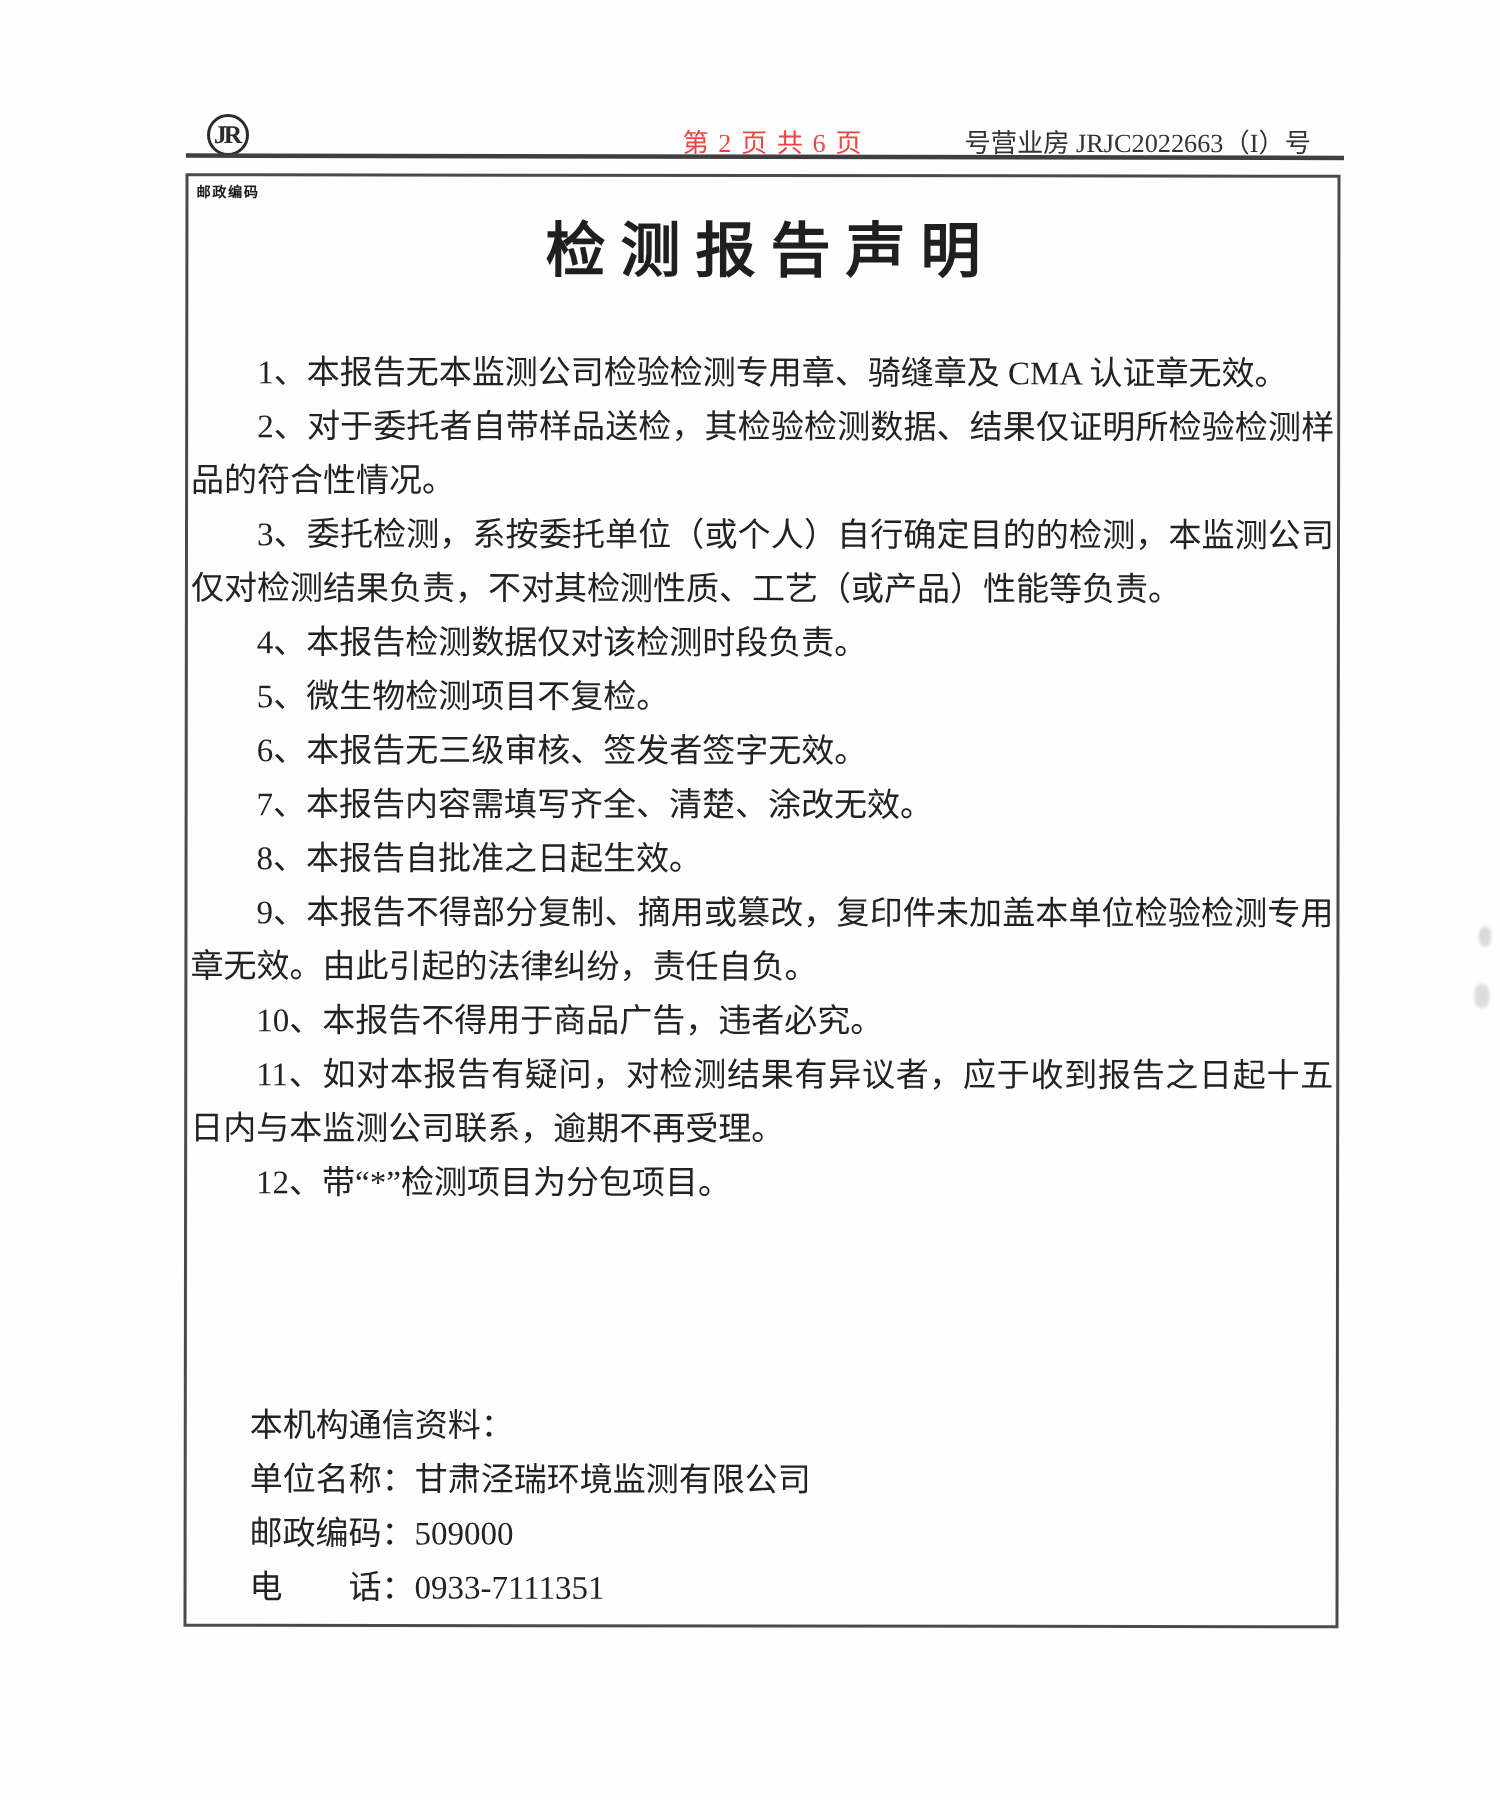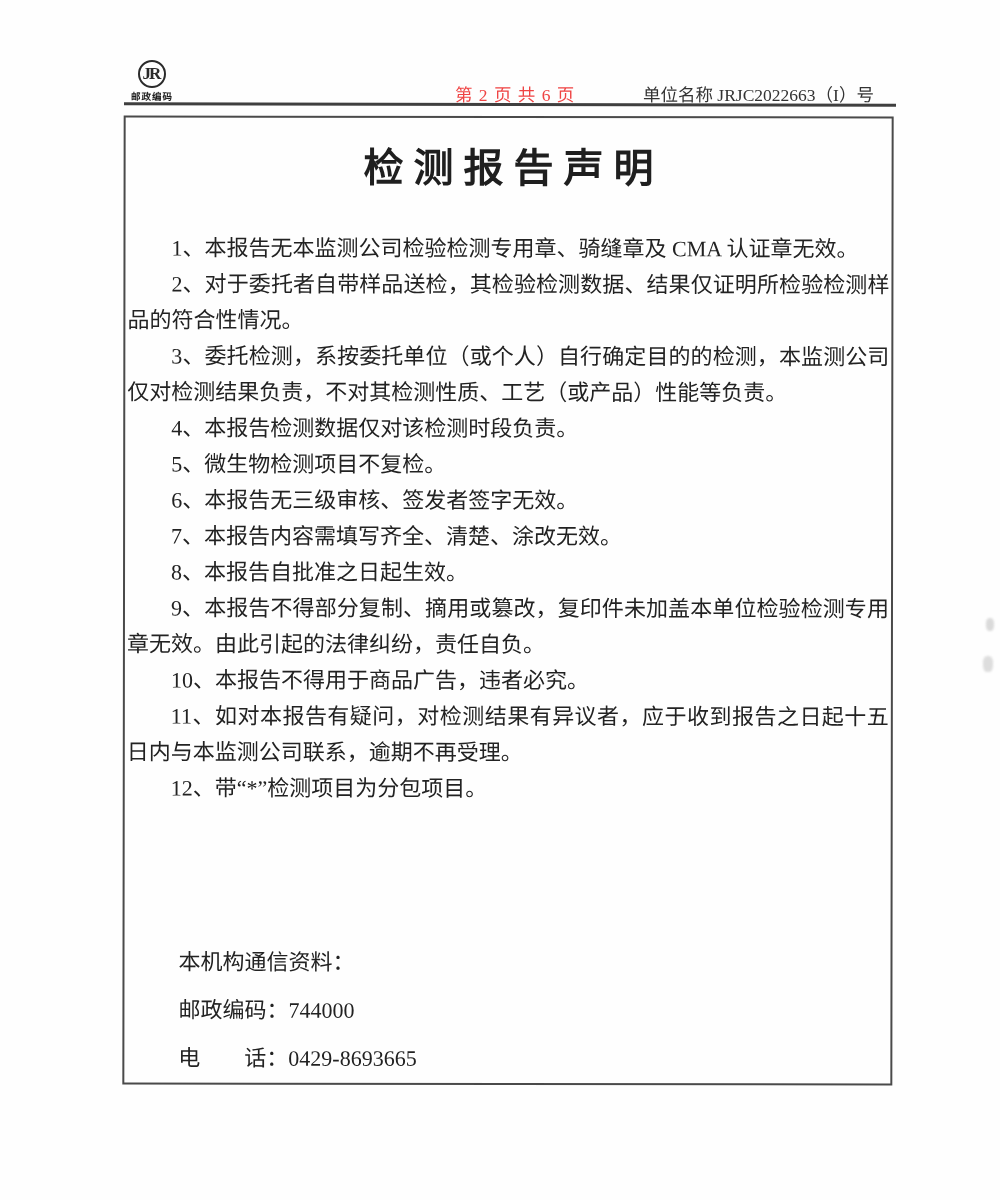--- a/index.html
+++ b/index.html
@@ -21,21 +21,21 @@
   .logo-wrap {
     position: absolute;
     left: 127px;
     top: 60px;
     width: 50px;
     text-align: center;
   }
   .logo-circle {
     width: 28px;
     height: 28px;
-    margin: 0 auto;
+    margin: 16px auto;
     border: 2.5px solid #2b2b2b;
     border-radius: 50%;
     display: flex;
     align-items: center;
     justify-content: center;
     font-family: "Liberation Serif", serif;
     font-weight: bold;
     font-size: 17px;
     letter-spacing: -2px;
     color: #2b2b2b;
@@ -116,21 +116,21 @@
   
   .contact {
     position: absolute;
     left: 38px;
     top: 813px;
     font-size: 22px;
     line-height: 32px;
     color: #222;
     white-space: nowrap;
   }
-  .contact div { margin: 16px; }
+  .contact div { margin: 4px; }
 
   
   .artifact {
     position: absolute;
     background: #8a8a8a;
     border-radius: 40%;
     filter: blur(1px);
   }
   .artifact.a1 { left: 986px; top: 618px; width: 8px; height: 13px; opacity: 0.30; }
   .artifact.a2 { left: 983px; top: 656px; width: 10px; height: 16px; opacity: 0.28; }
@@ -140,21 +140,21 @@
 
 <div class="page">
 
   <div class="logo-wrap">
     <div class="logo-circle">JR</div>
     <div class="logo-caption">邮政编码</div>
   </div>
 
   <div class="header-pageinfo">第 2 页 共 6 页</div>
 
-  <div class="header-reportno">单位名称 JRJC2022663（I）号</div>
+  <div class="header-reportno">号营业房 JRJC2022663（I）号</div>
 
   <div class="header-rule"></div>
 
   <div class="content-box">
 
     <div class="doc-title">检测报告声明</div>
 
     <div class="statements">
       <p>1、本报告无本监测公司检验检测专用章、骑缝章及 CMA 认证章无效。</p>
       <p>2、对于委托者自带样品送检，其检验检测数据、结果仅证明所检验检测样品的符合性情况。</p>
@@ -165,22 +165,23 @@
       <p>7、本报告内容需填写齐全、清楚、涂改无效。</p>
       <p>8、本报告自批准之日起生效。</p>
       <p>9、本报告不得部分复制、摘用或篡改，复印件未加盖本单位检验检测专用章无效。由此引起的法律纠纷，责任自负。</p>
       <p>10、本报告不得用于商品广告，违者必究。</p>
       <p>11、如对本报告有疑问，对检测结果有异议者，应于收到报告之日起十五日内与本监测公司联系，逾期不再受理。</p>
       <p>12、带“*”检测项目为分包项目。</p>
     </div>
 
     <div class="contact">
       <div>本机构通信资料：</div>
-      <div>邮政编码：744000</div>
-      <div>电　　话：0429-8693665</div>
+      <div>单位名称：甘肃泾瑞环境监测有限公司</div>
+      <div>邮政编码：509000</div>
+      <div>电　　话：0933-7111351</div>
     </div>
 
   </div>
 
   <div class="artifact a1"></div>
   <div class="artifact a2"></div>
 
 </div>
 
 </body></html>

